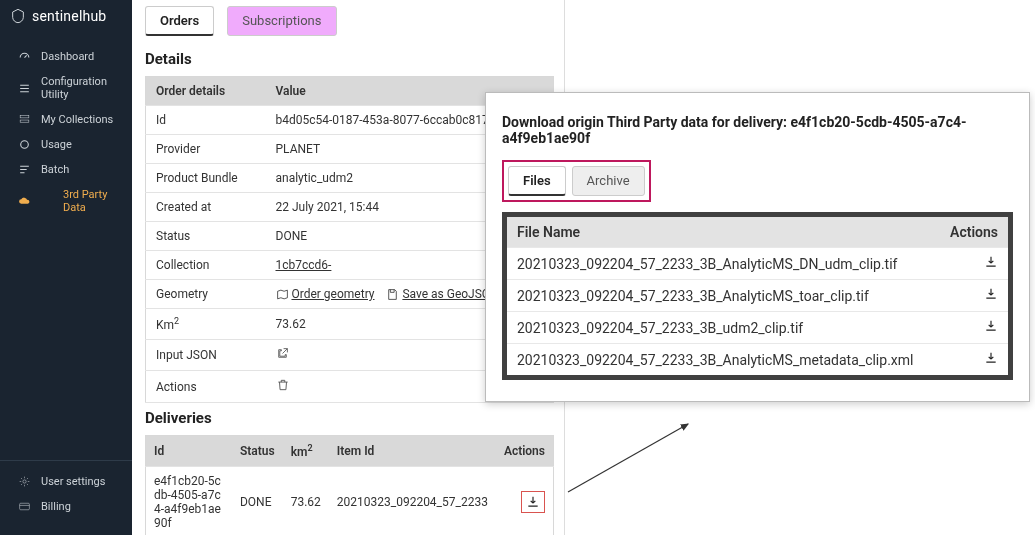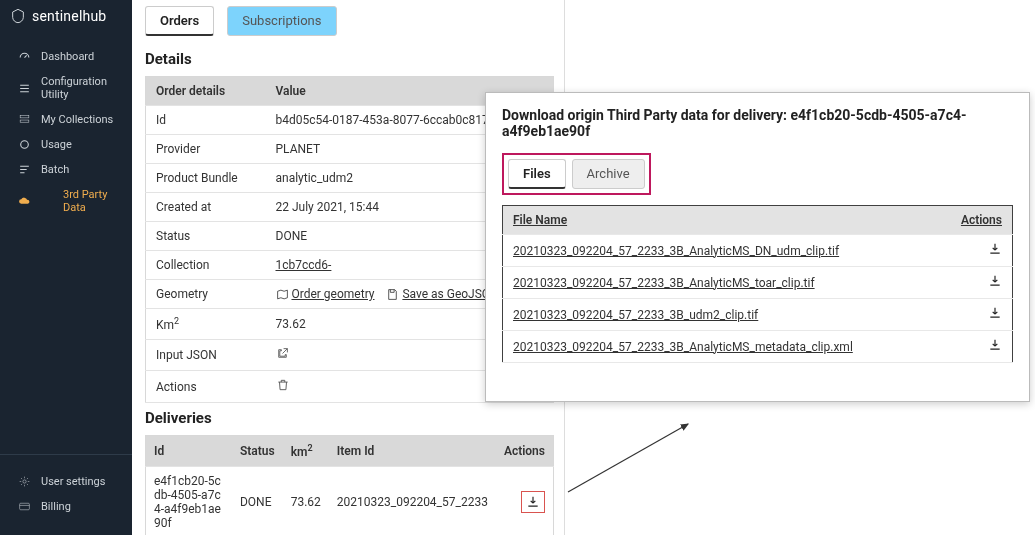--- a/index.html
+++ b/index.html
@@ -9,53 +9,53 @@
   
   .sidebar { position:absolute; left:0; top:0; width:132px; height:535px; background:#1a2430; color:#cdd3d8; }
   .logo-wrap { display:flex; align-items:center; gap:6px; padding:8px 10px 12px; }
   .logo-mark { width:16px; height:16px; color:#cdd3d8; }
   .logo-text { font-size:14px; font-weight:400; color:#fff; letter-spacing:0.2px; }
   .nav { list-style:none; margin:8px; padding:0; }
   .nav li { display:flex; align-items:center; gap:10px; padding:6px 10px; font-size:11px; cursor:pointer; }
   .nav li .ic { width:13px; height:13px; display:inline-flex; align-items:center; justify-content:center; color:#cdd3d8; }
   .nav li.active { color:#f0ad4e;gap:32px; }
   .nav li.active .ic { color:#f0ad4e; }
-  .sidebar-bottom { position:absolute; left:0; right:0; bottom:0; border-top:1px solid #2e3b49; padding-top:6px; padding-bottom:8px; }
+  .sidebar-bottom { position:absolute; left:0; right:0; bottom:0; border-top:1px solid #2e3b49; padding-bottom:8px; }
 
   
   .main { position:absolute; left:135px; top:0; width:430px; height:535px; background:#fff; border-right:1px solid #ddd; padding:6px 10px 10px; }
   .tabs { display:flex; gap:13px; margin-bottom:14px; }
-  .tab { padding:6px 14px; border:1px solid #ccc; border-radius:3px; background:#7dd3fc; font-size:13px; cursor:pointer; color:#555; }
+  .tab { padding:6px 14px; border:1px solid #ccc; border-radius:3px; background:#f0abfc; font-size:13px; cursor:pointer; color:#555; }
   .tab.active { background:#fff; border-bottom:2px solid #333; color:#222; font-weight:600; }
   h3.sect { font-size:15px; margin:6px 0 8px; font-weight:700; color:#222; }
 
   table.details { width:100%; border:1px solid #d8d8d8; border-collapse:collapse; font-size:12px;padding-left:6px; }
   table.details th, table.details td { text-align:left; padding:7px 10px; border-bottom:1px solid #e3e3e3; }
   table.details thead th { background:#d9d9d9; color:#333; font-weight:600; }
   table.details th.keycell { width:120px; font-weight:400; color:#333; background:#fff; }
   .lnk { text-decoration:underline; color:#333; cursor:pointer; }
   .inline-ic { width:13px; height:13px; vertical-align:middle; display:inline-block; }
   .trash { width:14px; height:14px; color:#555; }
   .ext { width:13px; height:13px; color:#555; }
 
   table.deliveries { width:100%; border:1px solid #d8d8d8; border-collapse:collapse; font-size:12px; }
   table.deliveries th, table.deliveries td { text-align:left; padding:7px 8px; border-bottom:1px solid #e3e3e3; }
   table.deliveries thead th { background:#d9d9d9; font-weight:600; }
   .redbox { display:inline-flex; align-items:center; justify-content:center; width:24px; height:22px; border:1.5px solid #d9534f; }
   .dl-ic { width:14px; height:14px; color:#333; }
   sup { font-size:0.75em; }
 
   
-  .modal { position:absolute; left:485px; top:92px; width:545px; height:310px; background:#fff; border:1px solid #bbb; box-shadow:0 2px 8px rgba(0,0,0,0.2); padding:14px 16px; }
+  .modal { position:absolute; left:485px; top:92px; width:545px; height:310px; background:#fff; border:1px solid #bbb; box-shadow:0 2px 8px rgba(0,0,0,0.2); padding:21px 16px; }
   .modal h3 { font-size:14px; margin:0 0 14px; font-weight:700; color:#222; }
   .mtabs-wrap { display:inline-flex; border:2px solid #be185d; padding:4px; margin-bottom:10px;justify-content:center; }
   .mtab { padding:6px 14px; border:1px solid #ccc; border-radius:3px; background:#eee; font-size:13px; cursor:pointer; color:#555; margin-right:6px; }
   .mtab.active { background:#fff; border-bottom:2px solid #333; color:#222; font-weight:600; }
   .mtab:last-child { margin-right:0; }
-  table.files { width:100%; border:1px solid #404040; border-collapse:collapse; font-size:12px;text-decoration:underline; }
+  table.files { width:100%; border:5px solid #404040; border-collapse:collapse; font-size:14px; }
   table.files th, table.files td { text-align:left; padding:7px 10px; border-bottom:1px solid #e8e8e8; }
   table.files thead th { background:#e3e3e3; font-weight:600; }
   table.files td.actcell { text-align:right; }
   .plain-dl { display:inline-flex; }
 
   
   .arrow { position:absolute; left:560px; top:420px; width:140px; height:80px; pointer-events:none; }
 </style>
 </head>
 <body>

